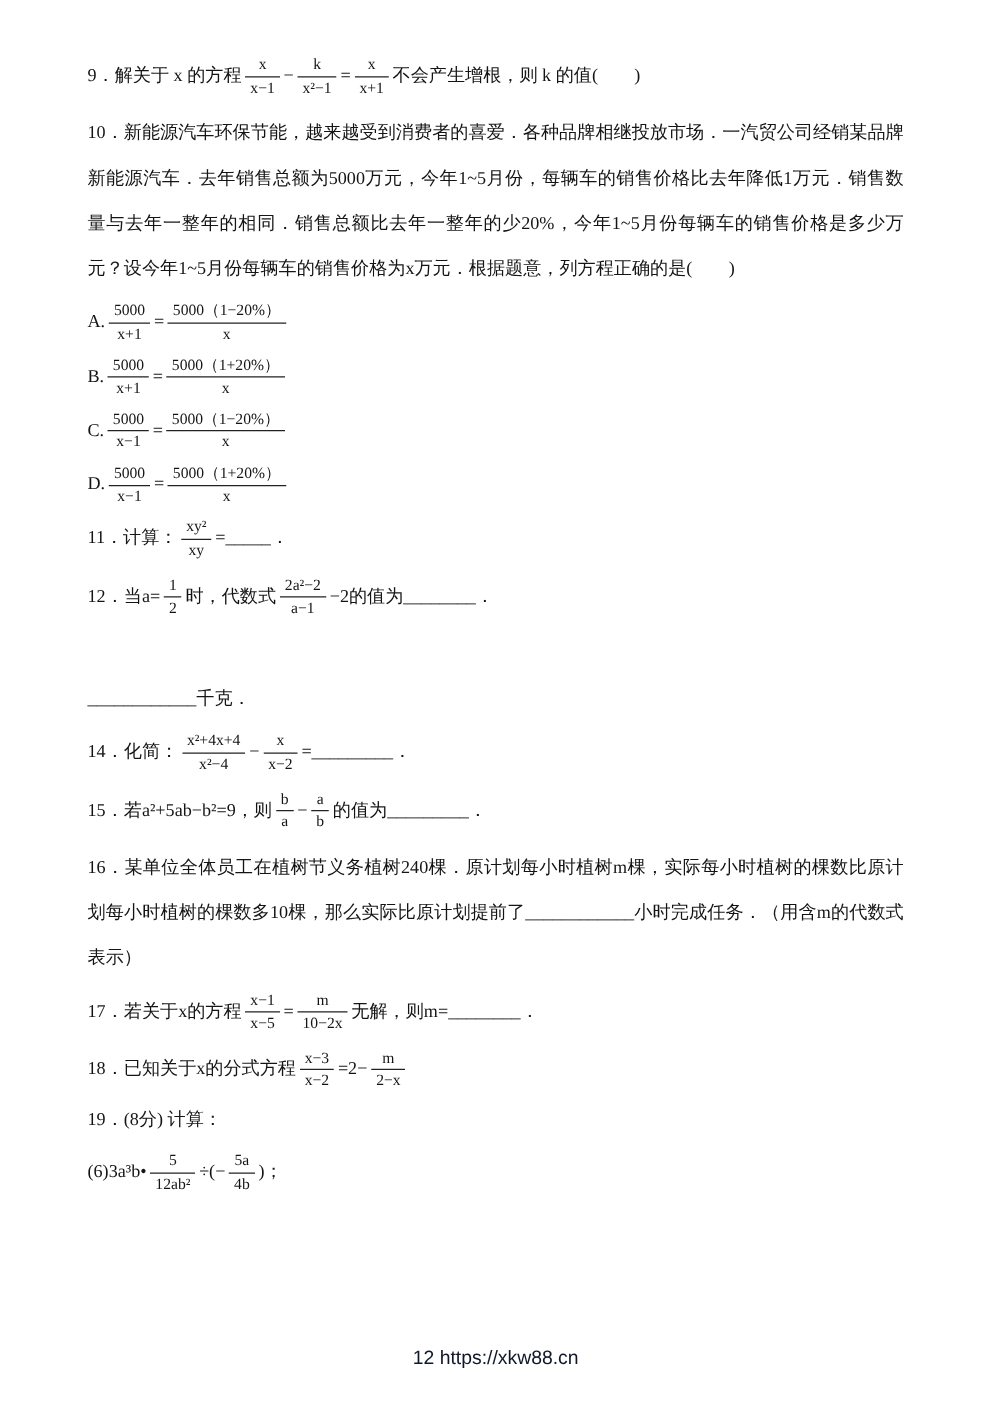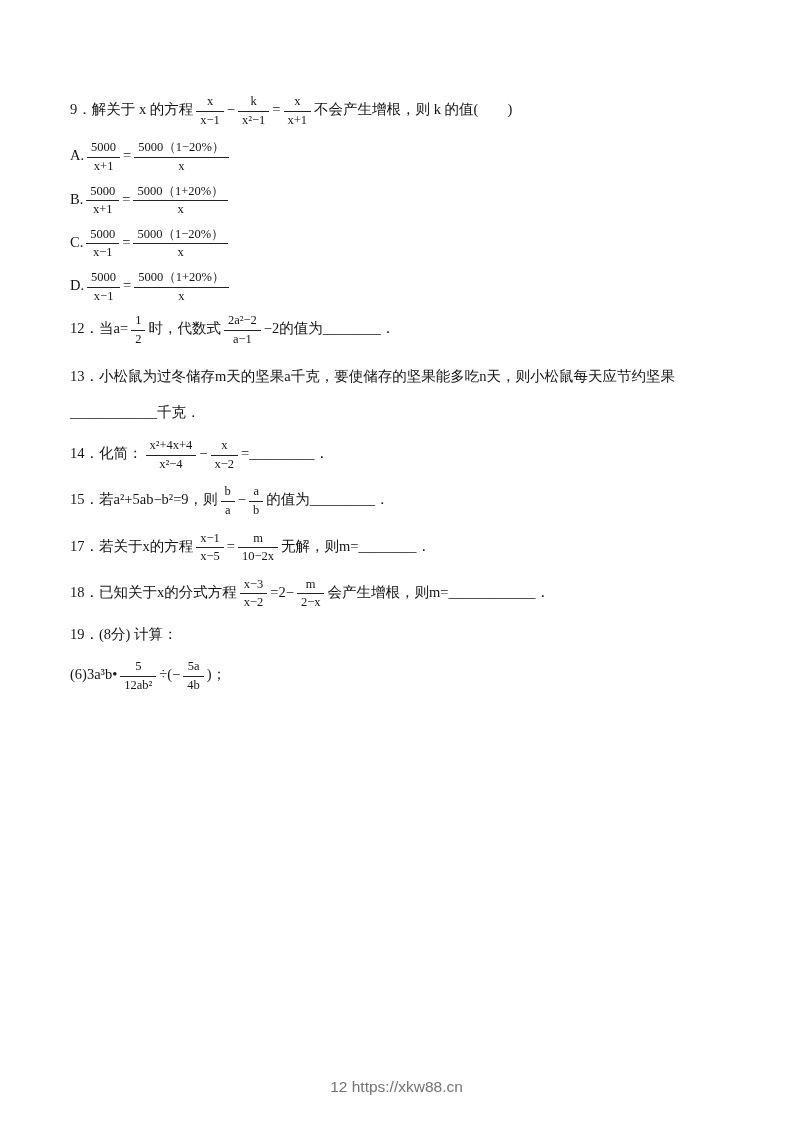--- a/index.html
+++ b/index.html
@@ -6,21 +6,21 @@
   html, body { margin: 0; padding: 0; }
   body {
     width: 793px; height: 1122px;
     background: #ffffff;
     position: relative;
     overflow: hidden;
     font-family: "Liberation Serif", "DejaVu Serif", serif;
     font-size: 14.5px;
     color: #141414;
   }
-  .page { position: absolute; inset: 0; padding: 92px 70px 0 70px; }
+  .page { position: absolute; inset: 0; padding: 42px 70px 0 70px; }
 
   p { margin: 0; }
   .line  { margin: 0 0 14px 0; line-height: 1.8; }
   .mline { margin: 0 0 8px 0;  line-height: 1.35; padding: 2px 0; }
   .para  { text-align: justify; line-height: 2.5; margin: 0 0 6px 0; }
   .opt   { margin: 0 0 5px 0; }
   .sec   { margin: 4px 0 12px 0; }
   .b     { font-weight: bold; }
 
   .txt { white-space: pre-wrap; }
@@ -35,42 +35,45 @@
   }
   .frac .num { display: block; padding: 0 4px 1px 4px; }
   .frac .den { display: block; border-top: 1px solid #222; padding: 1px 4px 0 4px; }
 
   .footer {
     position: absolute;
     left: 0; right: 0; bottom: 26px;
     text-align: center;
     font-family: "Liberation Sans", "DejaVu Sans", sans-serif;
     font-size: 15.5px;
-    color: #737373;
+    color: #0f172a;
   }
 </style>
 </head>
 <body>
 
 <div class="page">
 
   <p class="mline"><span class="txt">9．解关于 x 的方程</span><span class="frac"><span class="num">x</span><span class="den">x−1</span></span><span class="txt">−</span><span class="frac"><span class="num">k</span><span class="den">x²−1</span></span><span class="txt">=</span><span class="frac"><span class="num">x</span><span class="den">x+1</span></span><span class="txt">不会产生增根，则 k 的值(　　)</span></p>
 
+  <p class="para"><span class="txt">10．新能源汽车环保节能，越来越受到消费者的喜爱．各种品牌相继投放市场．一汽贸公司经销某品牌新能源汽车．去年销售总额为5000万元，今年1~5月份，每辆车的销售价格比去年降低1万元．销售数量与去年一整年的相同．销售总额比去年一整年的少20%，今年1~5月份每辆车的销售价格是多少万元？设今年1~5月份每辆车的销售价格为x万元．根据题意，列方程正确的是(　　)</span></p>
   <p class="mline opt"><span class="txt">A.</span><span class="frac"><span class="num">5000</span><span class="den">x+1</span></span><span class="txt">=</span><span class="frac"><span class="num">5000（1−20%）</span><span class="den">x</span></span></p>
   <p class="mline opt"><span class="txt">B.</span><span class="frac"><span class="num">5000</span><span class="den">x+1</span></span><span class="txt">=</span><span class="frac"><span class="num">5000（1+20%）</span><span class="den">x</span></span></p>
   <p class="mline opt"><span class="txt">C.</span><span class="frac"><span class="num">5000</span><span class="den">x−1</span></span><span class="txt">=</span><span class="frac"><span class="num">5000（1−20%）</span><span class="den">x</span></span></p>
   <p class="mline opt"><span class="txt">D.</span><span class="frac"><span class="num">5000</span><span class="den">x−1</span></span><span class="txt">=</span><span class="frac"><span class="num">5000（1+20%）</span><span class="den">x</span></span></p>
 
 
+  <p class="mline"><span class="txt">11．计算：</span><span class="frac"><span class="num">xy²</span><span class="den">xy</span></span><span class="txt">=_____．</span></p>
   <p class="mline"><span class="txt">12．当a=</span><span class="frac"><span class="num">1</span><span class="den">2</span></span><span class="txt">时，代数式</span><span class="frac"><span class="num">2a²−2</span><span class="den">a−1</span></span><span class="txt">−2的值为________．</span></p>
-  <p class="para"><span class="txt">13．小松鼠为过冬储存m天的坚果a千克，要使储存的坚果能多吃n天，则小松鼠每天应节约坚果</span><br><span class="txt">____________千克．</span></p>
+  <p class="para"><br><span class="txt">____________千克．</span></p>
   <p class="mline"><span class="txt">14．化简：</span><span class="frac"><span class="num">x²+4x+4</span><span class="den">x²−4</span></span><span class="txt">−</span><span class="frac"><span class="num">x</span><span class="den">x−2</span></span><span class="txt">=_________．</span></p>
   <p class="mline"><span class="txt">15．若a²+5ab−b²=9，则</span><span class="frac"><span class="num">b</span><span class="den">a</span></span><span class="txt">−</span><span class="frac"><span class="num">a</span><span class="den">b</span></span><span class="txt">的值为_________．</span></p>
+  <p class="para"><span class="txt">16．某单位全体员工在植树节义务植树240棵．原计划每小时植树m棵，实际每小时植树的棵数比原计划每小时植树的棵数多10棵，那么实际比原计划提前了____________小时完成任务．（用含m的代数式表示）</span></p>
   <p class="mline"><span class="txt">17．若关于x的方程</span><span class="frac"><span class="num">x−1</span><span class="den">x−5</span></span><span class="txt">=</span><span class="frac"><span class="num">m</span><span class="den">10−2x</span></span><span class="txt">无解，则m=________．</span></p>
-  <p class="mline"><span class="txt">18．已知关于x的分式方程</span><span class="frac"><span class="num">x−3</span><span class="den">x−2</span></span><span class="txt">=2−</span><span class="frac"><span class="num">m</span><span class="den">2−x</span></span><span class="txt">会产生增根，则m=____________．</span></p>
+  <p class="mline"><span class="txt">18．已知关于x的分式方程</span><span class="frac"><span class="num">x−3</span><span class="den">x−2</span></span><span class="txt">=2−</span><span class="frac"><span class="num">m</span><span class="den">2−x</span></span></p>
 
 
   <p class="line" style="margin-bottom:10px"><span class="txt">19．(8分) 计算：</span></p>
   <p class="mline"><span class="txt">(6)3a³b•</span><span class="frac"><span class="num">5</span><span class="den">12ab²</span></span><span class="txt">÷(−</span><span class="frac"><span class="num">5a</span><span class="den">4b</span></span><span class="txt">)；</span></p>
 
 </div>
 
 <div class="footer">12 https://xkw88.cn</div>
 
 </body></html>

